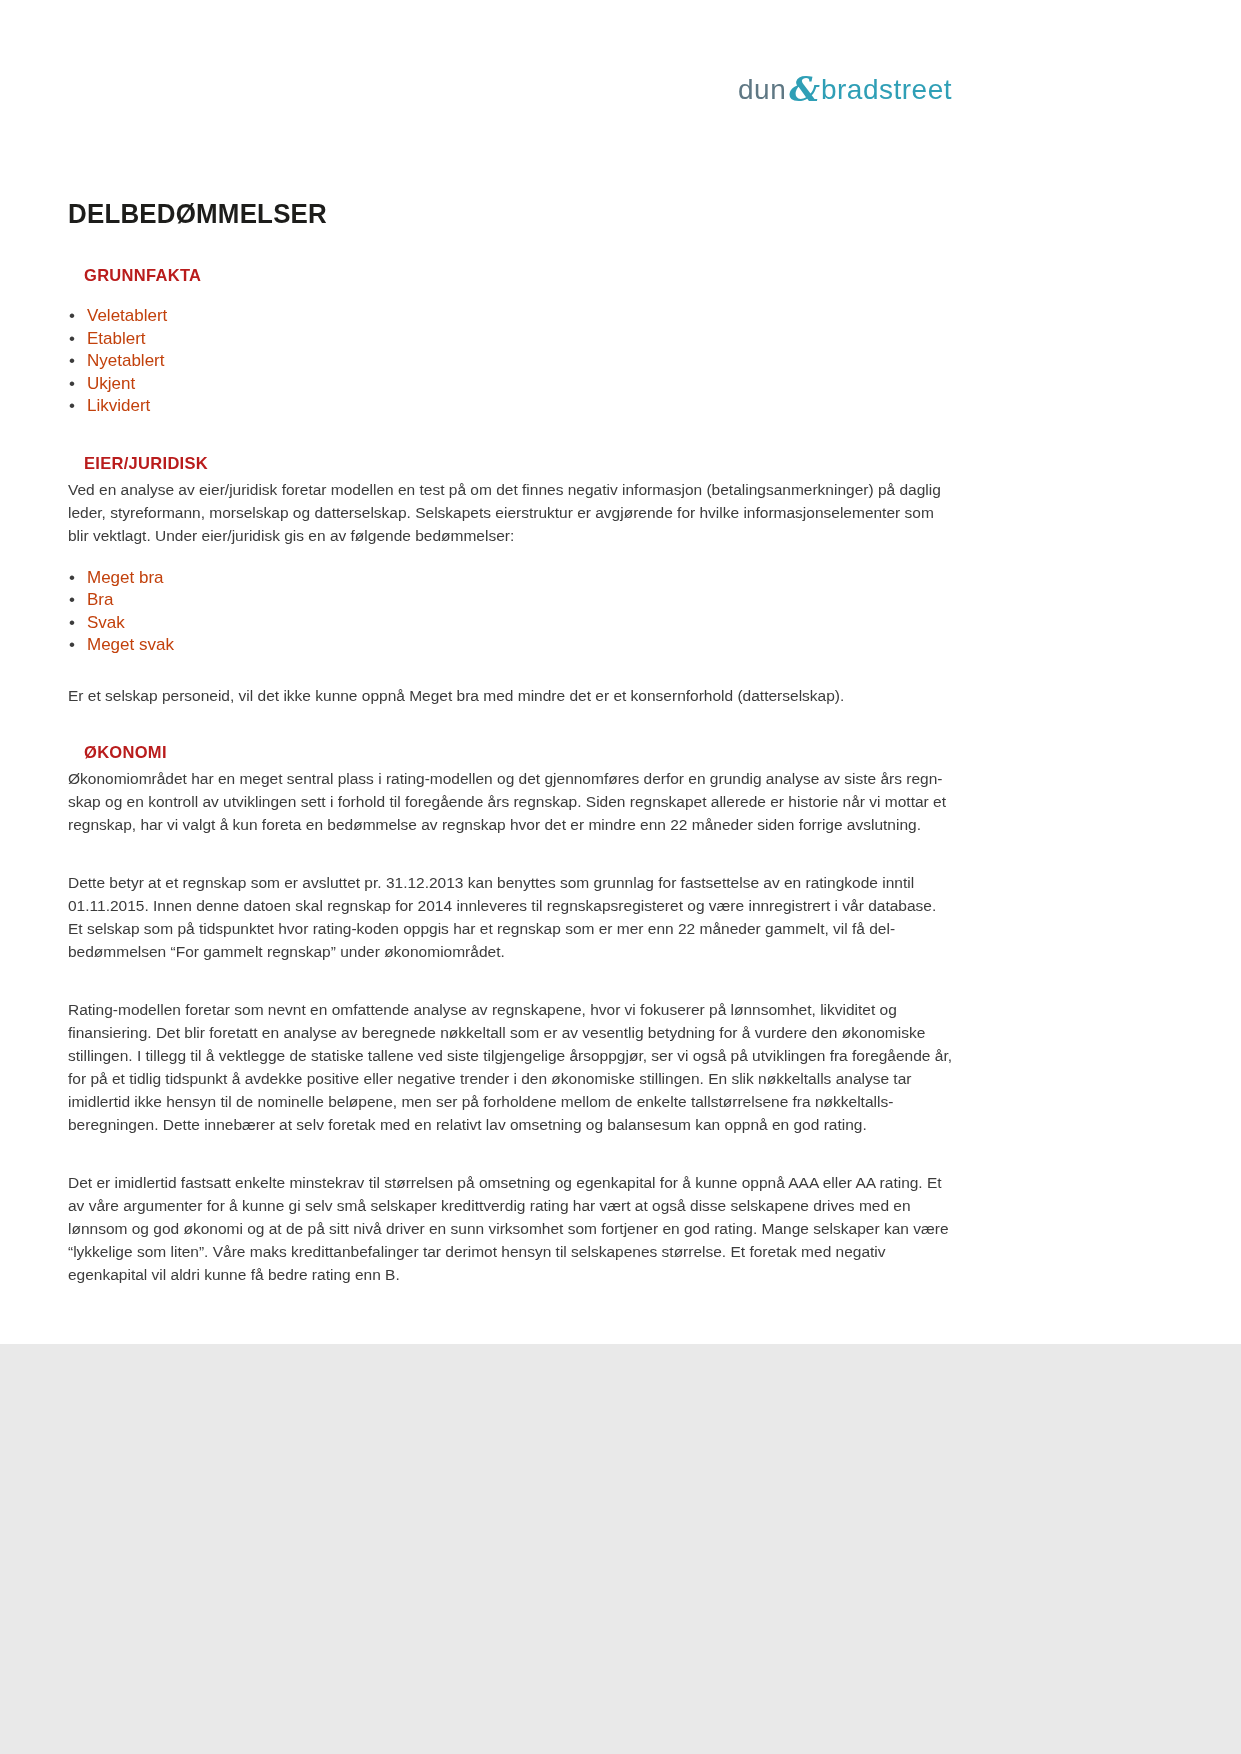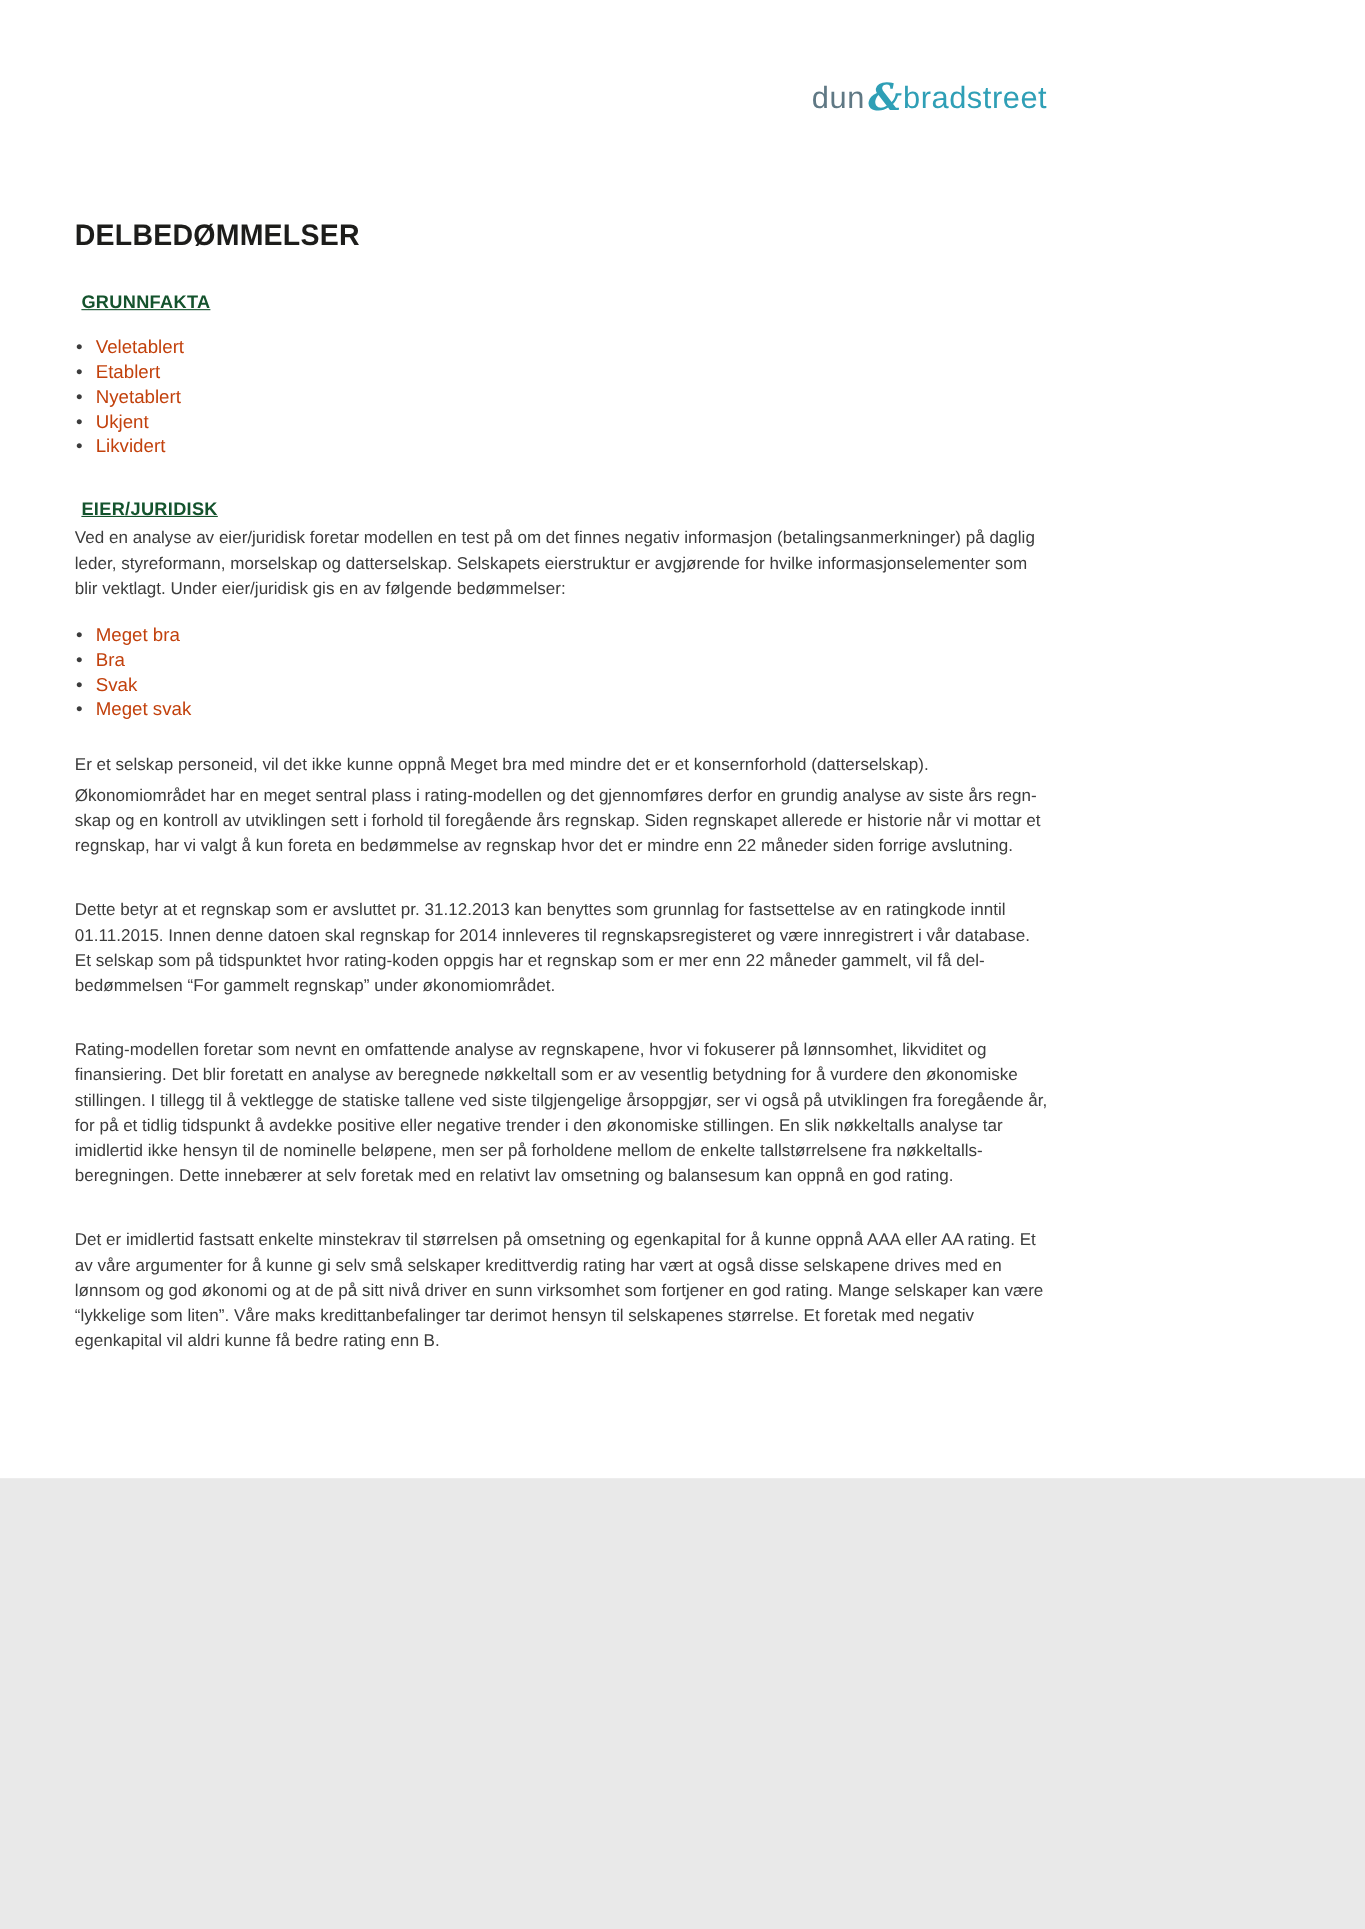--- a/index.html
+++ b/index.html
@@ -57,26 +57,25 @@
     margin: 88px 0 0 0;
     font-size: 27px;
     font-weight: 700;
     color: #1d1d1b;
     letter-spacing: 0.2px;
     transform: scaleX(0.96);
     transform-origin: left center;
   }
   
   h2.sec-heading {
-    margin: 36px 0 0 6px;
+    margin: 36px 0 0 16px;
     font-size: 16.5px;
     font-weight: 700;
-    color: #14532d;
+    color: #b91c1c;
     letter-spacing: 0.3px;
-    text-decoration: underline;
   }
   p {
     margin: 5px 0 0 0;
     font-size: 15.5px;
     line-height: 23px;
     color: #3c3c3c;
   }
   p.spaced {
     margin-top: 35px;
   }
@@ -140,20 +139,21 @@
       <ul class="bullet-list">
         <li>Meget bra</li>
         <li>Bra</li>
         <li>Svak</li>
         <li>Meget svak</li>
       </ul>
       <p class="note">Er et selskap personeid, vil det ikke kunne oppnå Meget bra med mindre det er et konsernforhold (datterselskap).</p>
     </section>
 
     <section>
+      <h2 class="sec-heading">ØKONOMI</h2>
       <p>Økonomiområdet har en meget sentral plass i rating-modellen og det gjennomføres derfor en grundig analyse av siste års regn- skap og en kontroll av utviklingen sett i forhold til foregående års regnskap. Siden regnskapet allerede er historie når vi mottar et regnskap, har vi valgt å kun foreta en bedømmelse av regnskap hvor det er mindre enn 22 måneder siden forrige avslutning.</p>
       <p class="spaced">Dette betyr at et regnskap som er avsluttet pr. 31.12.2013 kan benyttes som grunnlag for fastsettelse av en ratingkode inntil 01.11.2015. Innen denne datoen skal regnskap for 2014 innleveres til regnskapsregisteret og være innregistrert i vår database. Et selskap som på tidspunktet hvor rating-koden oppgis har et regnskap som er mer enn 22 måneder gammelt, vil få del- bedømmelsen “For gammelt regnskap” under økonomiområdet.</p>
       <p class="spaced">Rating-modellen foretar som nevnt en omfattende analyse av regnskapene, hvor vi fokuserer på lønnsomhet, likviditet og finansiering. Det blir foretatt en analyse av beregnede nøkkeltall som er av vesentlig betydning for å vurdere den økonomiske stillingen. I tillegg til å vektlegge de statiske tallene ved siste tilgjengelige årsoppgjør, ser vi også på utviklingen fra foregående år, for på et tidlig tidspunkt å avdekke positive eller negative trender i den økonomiske stillingen. En slik nøkkeltalls analyse tar imidlertid ikke hensyn til de nominelle beløpene, men ser på forholdene mellom de enkelte tallstørrelsene fra nøkkeltalls- beregningen. Dette innebærer at selv foretak med en relativt lav omsetning og balansesum kan oppnå en god rating.</p>
       <p class="spaced">Det er imidlertid fastsatt enkelte minstekrav til størrelsen på omsetning og egenkapital for å kunne oppnå AAA eller AA rating. Et av våre argumenter for å kunne gi selv små selskaper kredittverdig rating har vært at også disse selskapene drives med en lønnsom og god økonomi og at de på sitt nivå driver en sunn virksomhet som fortjener en god rating. Mange selskaper kan være “lykkelige som liten”. Våre maks kredittanbefalinger tar derimot hensyn til selskapenes størrelse. Et foretak med negativ egenkapital vil aldri kunne få bedre rating enn B.</p>
     </section>
 
   </div>
 
   <div class="footer">4. Ratingfordeling og konkursrisiko - Side 6</div>
 </div>

